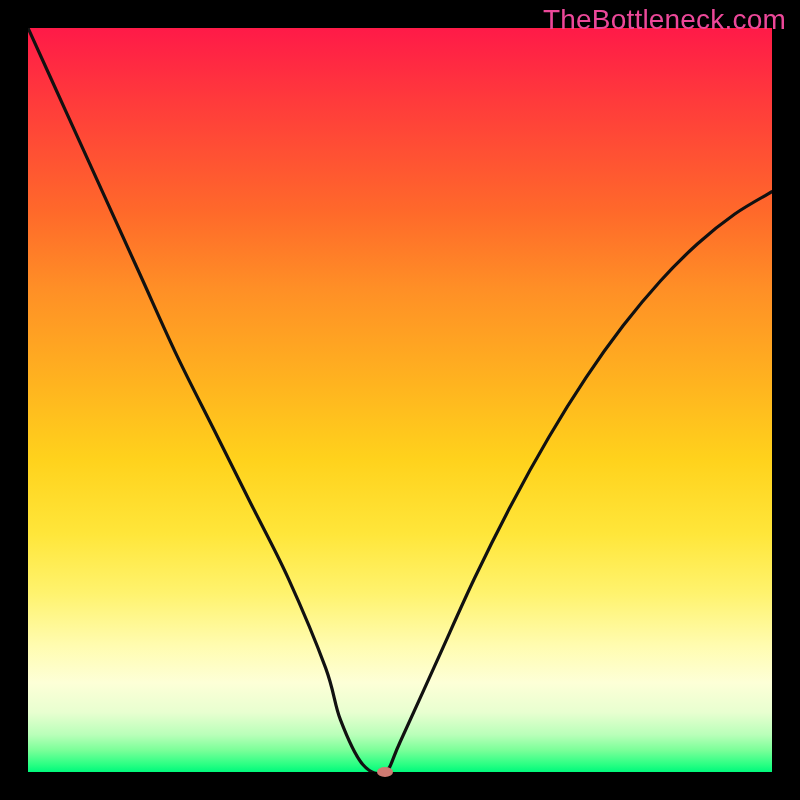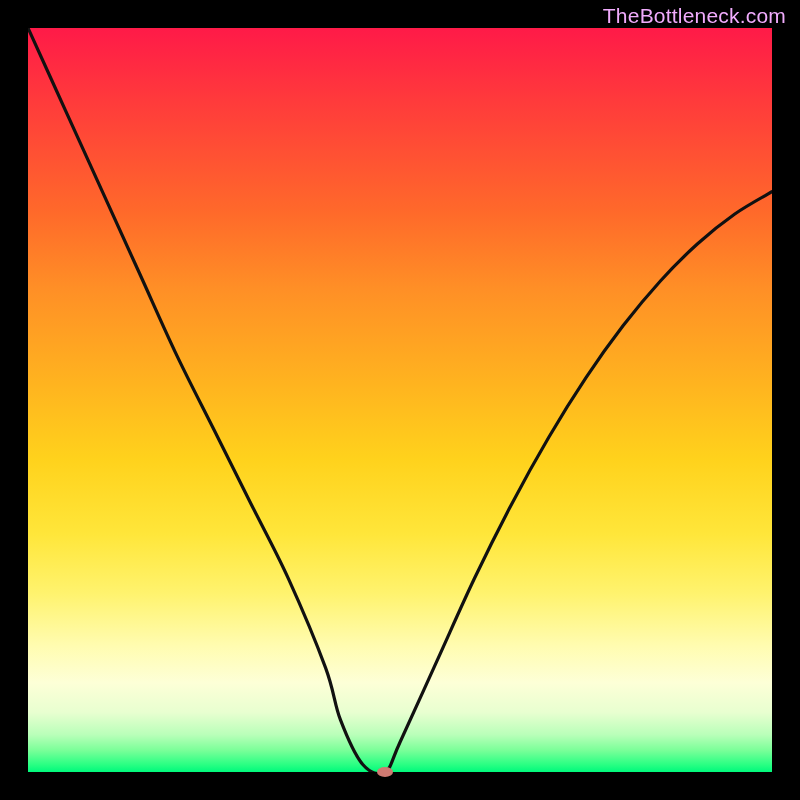--- a/index.html
+++ b/index.html
@@ -53,22 +53,22 @@
     width: 16px;
     height: 10px;
     border-radius: 50%;
     background: #cf7a72;
     transform: translate(-50%, -50%);
   }
   .watermark {
     position: absolute;
     top: 4px;
     right: 14px;
-    color: #f0abfc;
-    font-size: 21px;
+    color: #ec4899;
+    font-size: 28px;
     letter-spacing: 0.2px;
     font-weight: 500;
   }
 </style>
 </head>
 <body>
 
 <div class="frame">
 
   <div class="plot-area">

